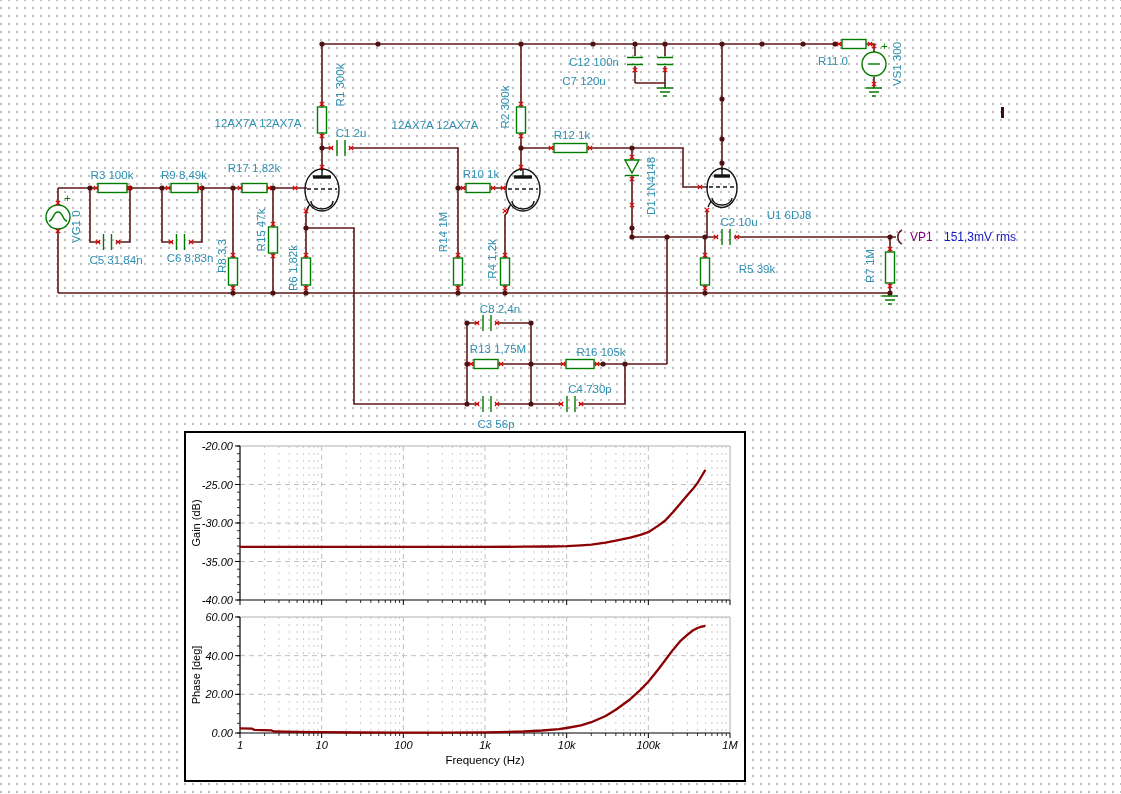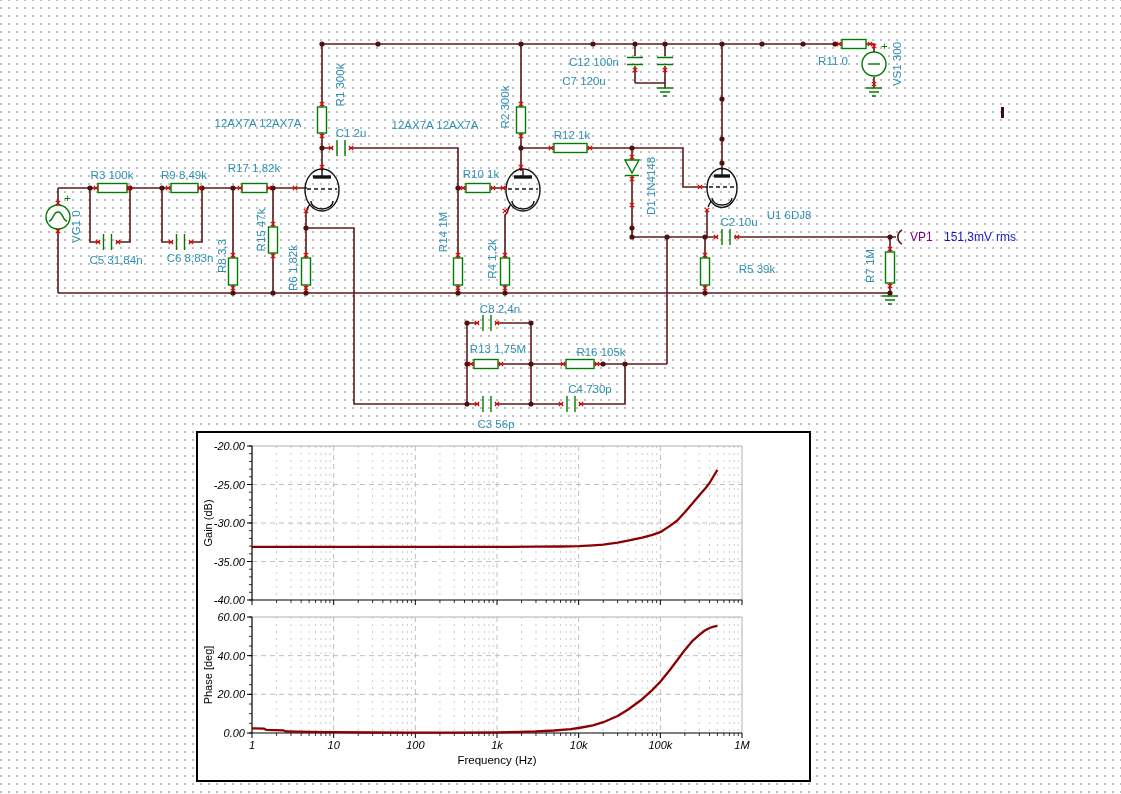--- a/index.html
+++ b/index.html
@@ -6,21 +6,21 @@
   .screen{
     position:relative;width:1121px;height:794px;overflow:hidden;
     background-color:#fff;
     background-image:radial-gradient(circle,#bdbdbd 0.9px,transparent 1.1px);
     background-size:8px 8px;background-position:5px 4px;
     font-family:"Liberation Sans",sans-serif;
   }
   svg text{font-family:"Liberation Sans",sans-serif;}
   .schematic-svg{position:absolute;left:0;top:0;}
   .plot-panel{
-    position:absolute;left:196px;top:431px;width:615px;height:351px;
+    position:absolute;left:184px;top:431px;width:562px;height:351px;
     background:#fff;border:2px solid #000;box-sizing:border-box;
   }
   .cursor-mark{position:absolute;left:1001px;top:107px;width:3px;height:11px;background:#3a0c0c;}
 </style>
 </head>
 <body>
 
 <div class="screen">
 
 <svg class="schematic-svg" width="1121" height="431" viewBox="0 0 1121 431">

